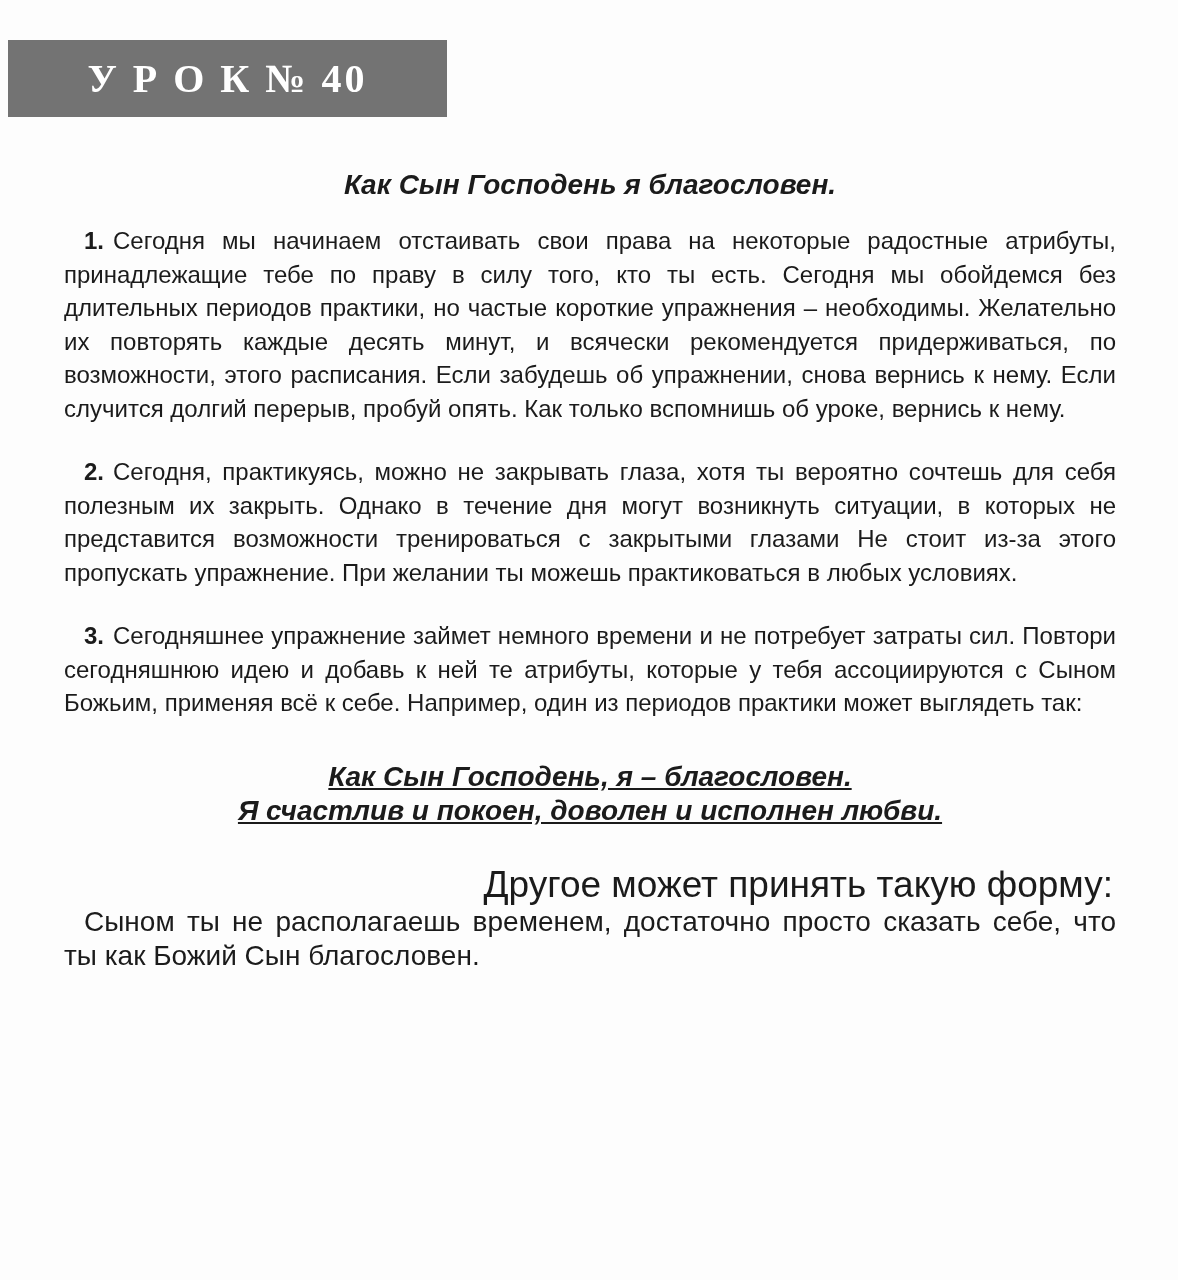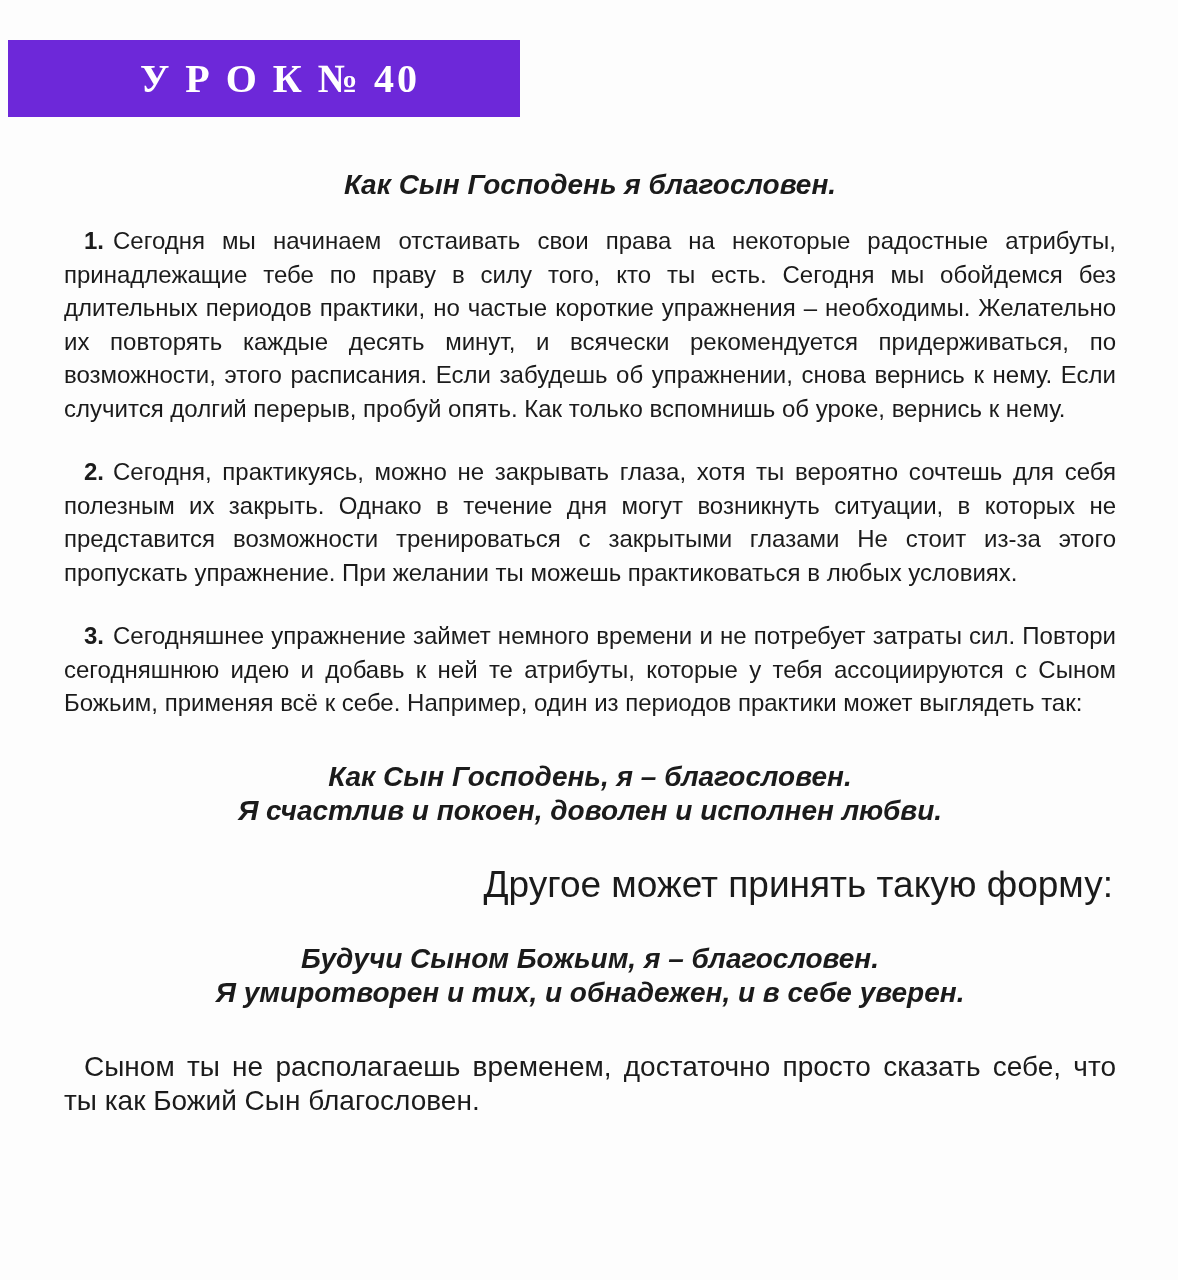--- a/index.html
+++ b/index.html
@@ -12,27 +12,26 @@
     position: relative;
     background: #fdfdfd;
     color: #1b1b1b;
     font-family: "Liberation Sans", sans-serif;
     overflow: hidden;
   }
   .banner {
     position: absolute;
     left: 8px;
     top: 40px;
-    width: 480px;
+    width: 439px;
     height: 77px;
-    background: #6d28d9;
+    background: #737373;
     display: flex;
     align-items: center;
     justify-content: center;
-    padding-left: 32px;
   }
   .banner-label {
     font-family: "Liberation Serif", serif;
     font-weight: bold;
     font-size: 40px;
     letter-spacing: 3px;
     color: #ffffff;
     white-space: nowrap;
   }
   .content {
@@ -63,20 +62,21 @@
   .affirmation {
     text-align: center;
     font-weight: bold;
     font-style: italic;
     font-size: 28px;
     line-height: 34px;
     margin: 40px 0 40px 0;
   }
   .affirmation div {
     white-space: nowrap;
+    text-decoration: underline;
   }
   p.interlude {
     font-size: 37px;
     line-height: 34px;
     text-align: right;
     text-indent: 20px;
     margin: 3px;
   }
   p.closing {
     font-size: 28px;
@@ -109,20 +109,16 @@
     <span class="para-num">3.</span><span>Сегодняшнее упражнение займет немного времени и не потребует затраты сил. Повтори сегодняшнюю идею и добавь к ней те атрибуты, которые у тебя ассоциируются с Сыном Божьим, применяя всё к себе. Например, один из периодов практики может выглядеть так:</span>
   </p>
 
   <div class="affirmation">
     <div>Как Сын Господень, я – благословен.</div>
     <div>Я счастлив и покоен, доволен и исполнен любви.</div>
   </div>
 
   <p class="interlude">Другое может принять такую форму:</p>
 
-  <div class="affirmation">
-    <div>Будучи Сыном Божьим, я – благословен.</div>
-    <div>Я умиротворен и тих, и обнадежен, и в себе уверен.</div>
-  </div>
 
   <p class="closing">Сыном ты не располагаешь временем, достаточно просто сказать себе, что ты как Божий Сын благословен.</p>
 
 </div>
 
 </body></html>

